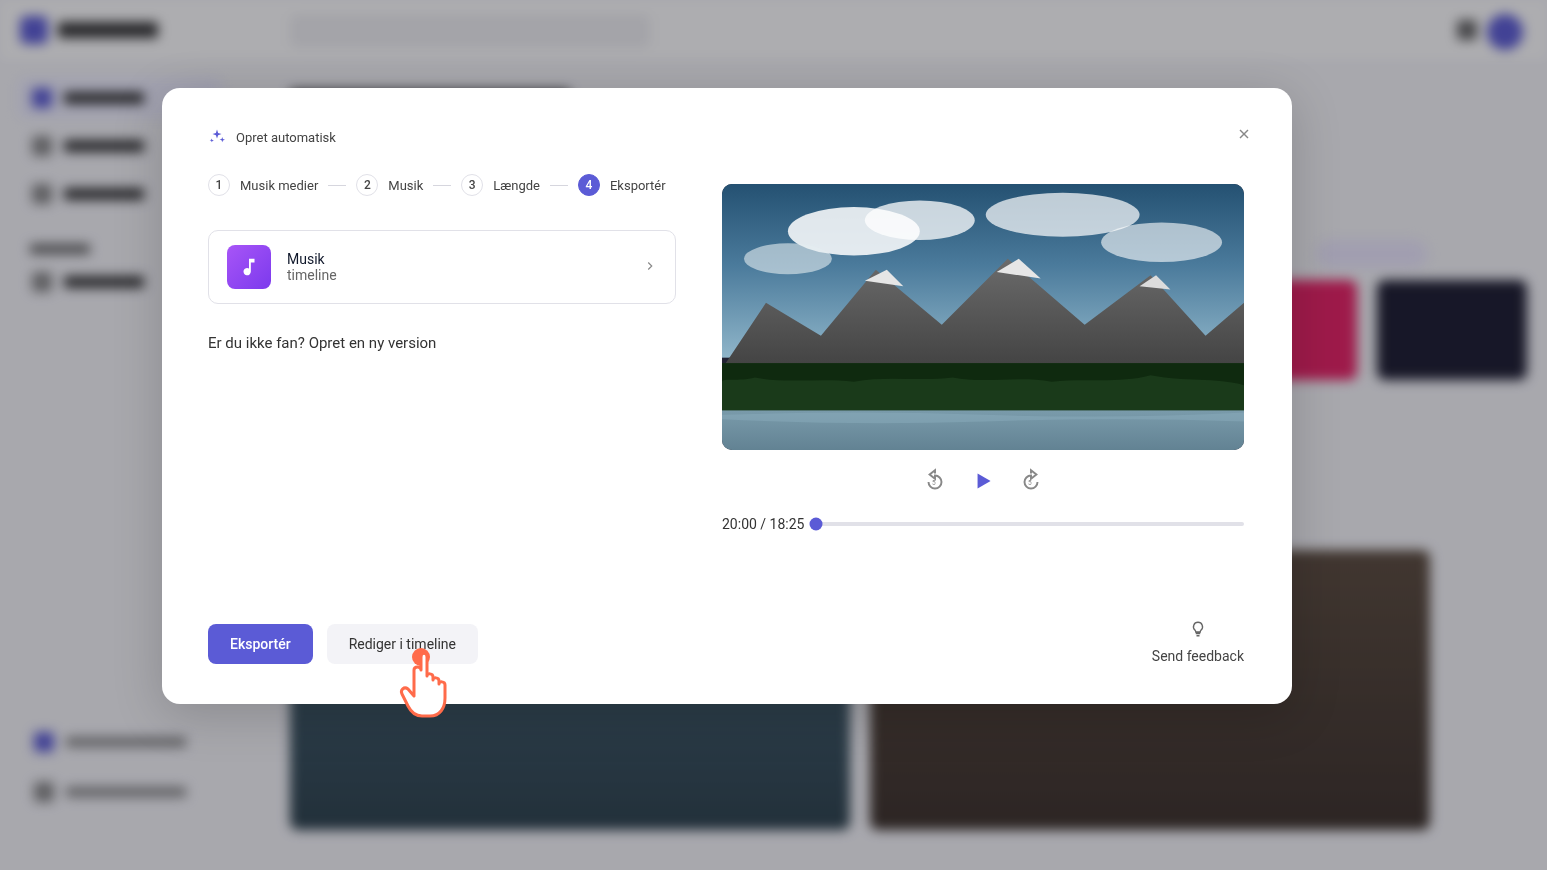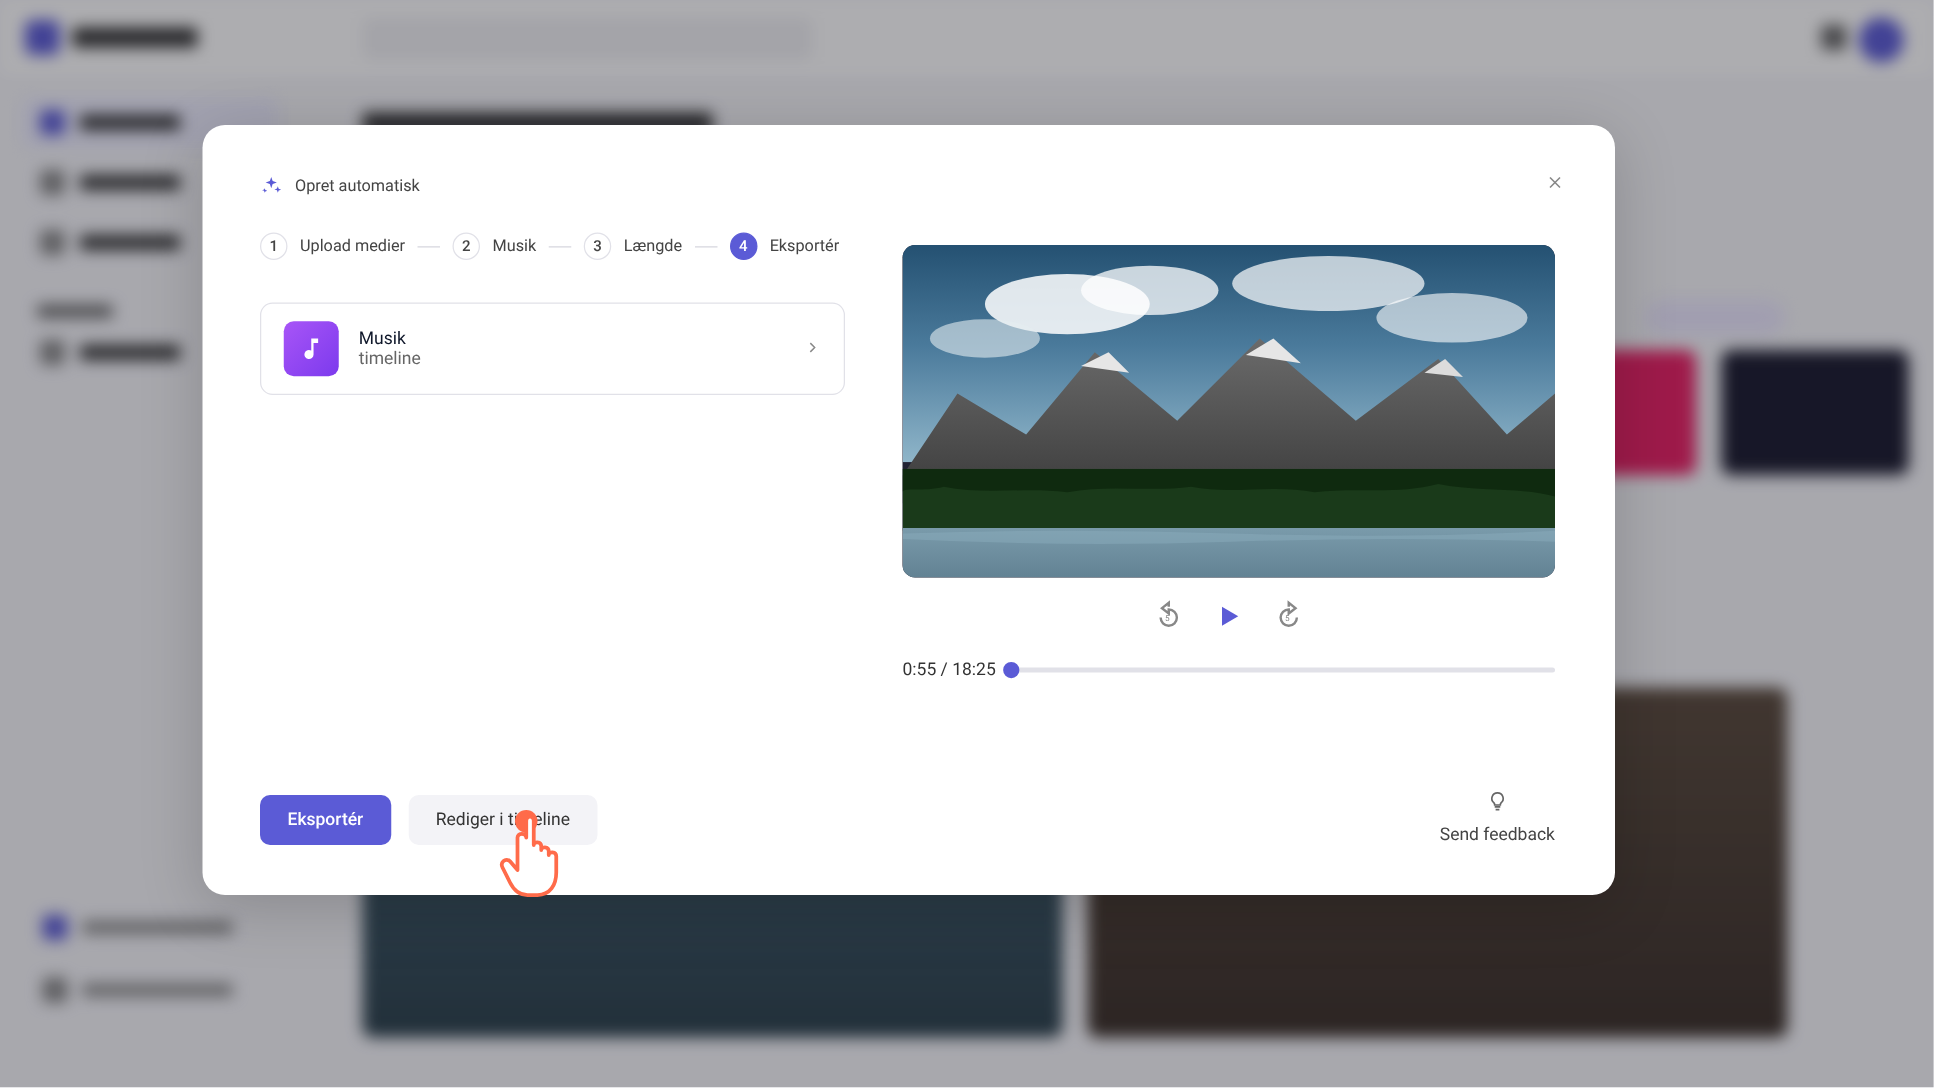--- a/index.html
+++ b/index.html
@@ -32,21 +32,21 @@
 .bg-pill { position:absolute; right: 100px; top:170px; width:110px; height:28px; background:#ede9ff; border-radius:14px; }
 .bg-vid1 { position: absolute; width: 560px; height: 280px; left: 30px; top: 480px; background: linear-gradient(180deg,#4a6b7c 0%,#2a3f4a 100%); border-radius: 8px; }
 .bg-vid2 { position: absolute; width: 560px; height: 280px; left: 610px; top: 480px; background: linear-gradient(180deg,#5a4a3c 0%,#3a2f28 100%); border-radius: 8px; }
 .bg-footer-item { position: absolute; left: 20px; height: 36px; width: 200px; display:flex; align-items:center; gap:12px; padding-left:14px; }
 .bg-footer-text { width: 120px; height: 10px; background: #888; border-radius:2px; }
 
 .overlay { position: absolute; inset: 0; background: rgba(20,20,30,0.35); }
 
 .modal {
   position: absolute;
-  left: 162px; top: 100px;
+  left: 162px; top: 88px;
   width: 1130px; height: 616px;
   background: #fff;
   border-radius: 18px;
   box-shadow: 0 10px 50px rgba(0,0,0,0.18);
   display: flex;
 }
 
 .modal-left { width: 560px; padding: 40px 46px 40px 46px; display: flex; flex-direction: column; }
 .modal-right { flex: 1; padding: 40px 48px 40px 0; display: flex; flex-direction: column; position: relative; }
 
@@ -159,21 +159,21 @@
         <svg viewBox="0 0 24 24" fill="currentColor">
             <path d="M12 2l1.5 4.5L18 8l-4.5 1.5L12 14l-1.5-4.5L6 8l4.5-1.5L12 2zm7 10l.9 2.7 2.7.9-2.7.9L19 19l-.9-2.7-2.7-.9 2.7-.9L19 12zM5 14l.7 2.1 2.1.7-2.1.7L5 19l-.7-2.1-2.1-.7 2.1-.7L5 14z"></path>
           </svg>
       </span>
       <span class="auto-create-text">Opret automatisk</span>
     </div>
 
     <div class="stepper">
       <div class="step">
         <div class="step-num">1</div>
-        <div class="step-label">Upload medier</div>
+        <div class="step-label">Musik medier</div>
       </div>
       <div class="step-sep"></div>
       <div class="step">
         <div class="step-num">2</div>
         <div class="step-label">Musik</div>
       </div>
       <div class="step-sep"></div>
       <div class="step">
         <div class="step-num">3</div>
         <div class="step-label">Længde</div>
@@ -195,20 +195,21 @@
         <div class="line1">Musik</div>
         <div class="line2">timeline</div>
       </div>
       <div class="chevron">
         <svg viewBox="0 0 24 24" fill="none" stroke="currentColor" stroke-width="2">
             <polyline points="9 18 15 12 9 6"></polyline>
           </svg>
       </div>
     </div>
 
+    <div class="regen-text">Er du ikke fan? Opret en ny version</div>
 
     <div class="modal-actions">
       <button class="btn-primary">Eksportér</button>
       <button class="btn-secondary">Rediger i timeline</button>
     </div>
   </div>
 
   <div class="modal-right">
     <div class="close-btn">
       <svg viewBox="0 0 24 24" fill="none" stroke="currentColor" stroke-width="2">
@@ -272,21 +273,21 @@
       <div class="ctrl-btn small">
         <svg viewBox="0 0 24 24" fill="none" stroke="currentColor" stroke-width="1.8">
             <path d="M12 5V2l5 4-5 4V7c-3.3 0-6 2.7-6 6s2.7 6 6 6 6-2.7 6-6"></path>
             <text x="9.2" y="15.5" font-size="6" fill="currentColor" stroke="none">5</text>
           </svg>
       </div>
     </div>
 
     <div class="timebar-row">
       <span class="time-text">
-        <span>0:55</span> / <span>18:25</span>
+        <span>20:00</span> / <span>18:25</span>
       </span>
       <div class="timebar">
         <div class="timebar-thumb"></div>
       </div>
     </div>
 
     <div class="feedback">
       <span class="feedback-icon">
         <svg viewBox="0 0 24 24" fill="none" stroke="currentColor" stroke-width="1.8">
             <path d="M9 18h6M10 21h4M12 3a6 6 0 0 0-4 10.5c.7.7 1 1.6 1 2.5h6c0-.9.3-1.8 1-2.5A6 6 0 0 0 12 3z"></path>

